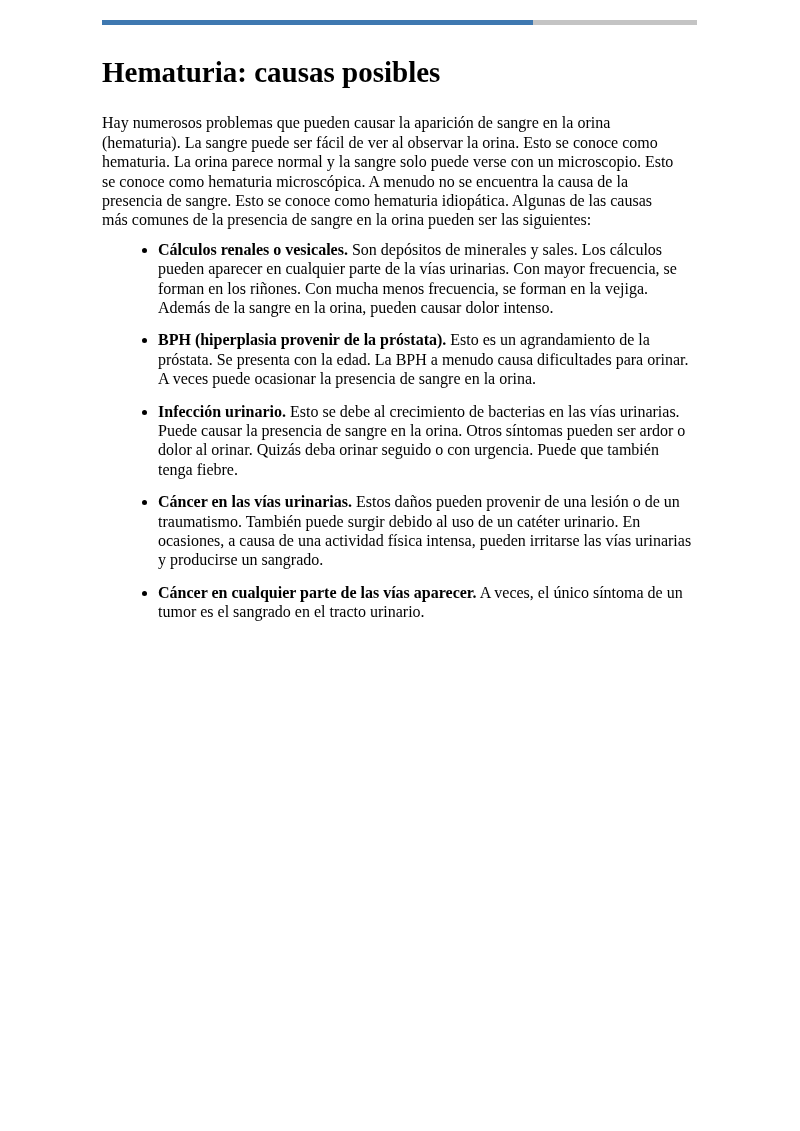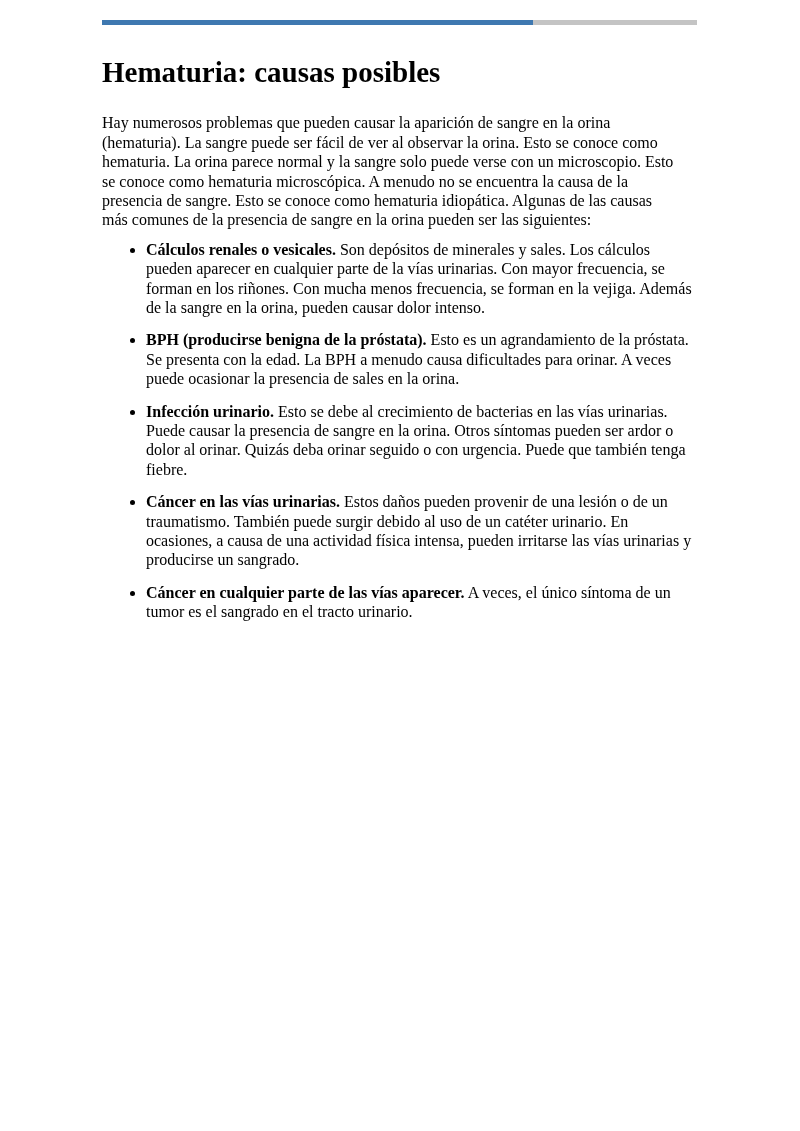--- a/index.html
+++ b/index.html
@@ -46,21 +46,21 @@
     line-height: 19.4px;
     margin: 24px 16px 0 0;
   }
   ul.causes {
     margin: 10px 0 0 0;
     padding: 0 0 0 44px;
     font-size: 16px;
     line-height: 19.4px;
   }
   ul.causes li {
-    margin: 0 0 13px 0;
+    margin: 0 0 13px 12px;
   }
   ul.causes li:last-child {
     margin-bottom: 0;
   }
   ul.causes .lead {
     font-weight: bold;
   }
   .footer {
     position: absolute;
     left: 102px;
@@ -92,22 +92,22 @@
     <h1 class="doc-title">Hematuria: causas posibles</h1>
 
     <p class="intro">Hay numerosos problemas que pueden causar la aparición de sangre en la orina (hematuria). La sangre puede ser fácil de ver al observar la orina. Esto se conoce como hematuria. La orina parece normal y la sangre solo puede verse con un microscopio. Esto se conoce como hematuria microscópica. A menudo no se encuentra la causa de la presencia de sangre. Esto se conoce como hematuria idiopática. Algunas de las causas más comunes de la presencia de sangre en la orina pueden ser las siguientes:</p>
 
     <ul class="causes">
       <li>
         <span class="lead">Cálculos renales o vesicales.</span>
         <span>Son depósitos de minerales y sales. Los cálculos pueden aparecer en cualquier parte de la vías urinarias. Con mayor frecuencia, se forman en los riñones. Con mucha menos frecuencia, se forman en la vejiga. Además de la sangre en la orina, pueden causar dolor intenso.</span>
       </li>
       <li>
-        <span class="lead">BPH (producirse benigna de la próstata).</span>
-        <span>Esto es un agrandamiento de la próstata. Se presenta con la edad. La BPH a menudo causa dificultades para orinar. A veces puede ocasionar la presencia de sales en la orina.</span>
+        <span class="lead">BPH (hiperplasia provenir de la próstata).</span>
+        <span>Esto es un agrandamiento de la próstata. Se presenta con la edad. La BPH a menudo causa dificultades para orinar. A veces puede ocasionar la presencia de sangre en la orina.</span>
       </li>
       <li>
         <span class="lead">Infección urinario.</span>
         <span>Esto se debe al crecimiento de bacterias en las vías urinarias. Puede causar la presencia de sangre en la orina. Otros síntomas pueden ser ardor o dolor al orinar. Quizás deba orinar seguido o con urgencia. Puede que también tenga fiebre.</span>
       </li>
       <li>
         <span class="lead">Cáncer en las vías urinarias.</span>
         <span>Estos daños pueden provenir de una lesión o de un traumatismo. También puede surgir debido al uso de un catéter urinario. En ocasiones, a causa de una actividad física intensa, pueden irritarse las vías urinarias y producirse un sangrado.</span>
       </li>
       <li>

